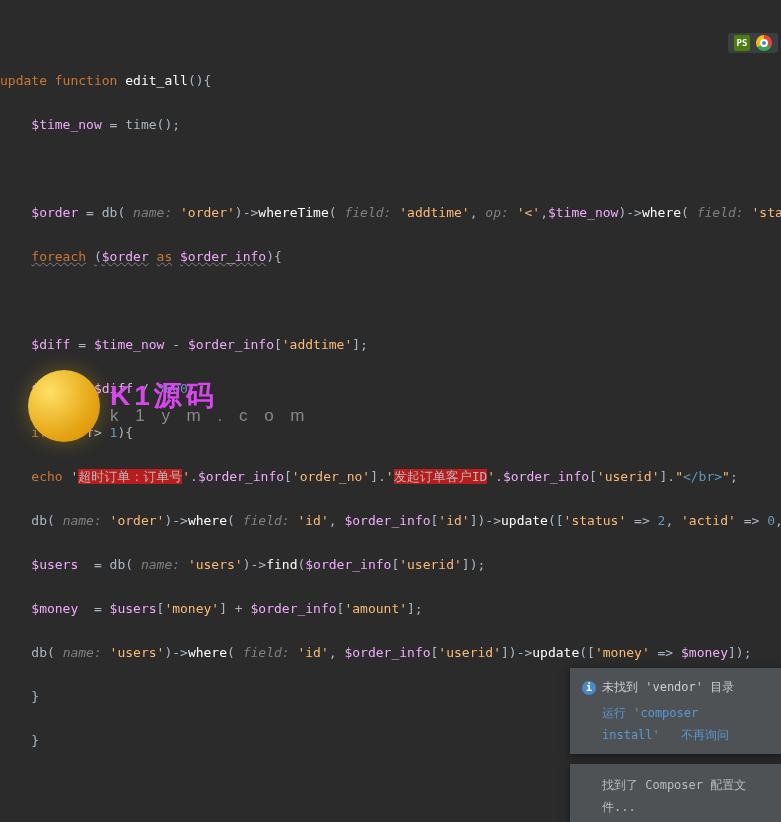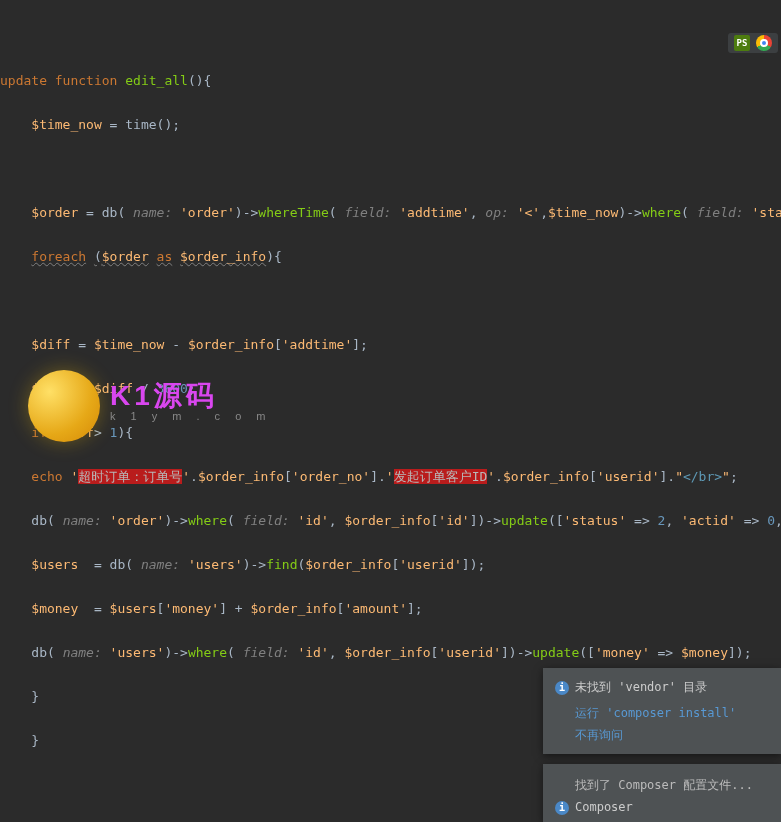--- a/index.html
+++ b/index.html
@@ -10,22 +10,22 @@
   line-height: 22px;
   color: #a9b7c6;
   width: 781px;
   height: 822px;
   overflow: hidden;
   position: relative;
 }
 .editor { padding: 4px 0 4px 0; white-space: pre; }
 .line { height: 22px; padding-left: 0; }
 .k-orange { color: #cc7832; }
-.k-purple { color: #fdba74; }
-.k-yellow { color: #84cc16; }
+.k-purple { color: #f0abfc; }
+.k-yellow { color: #ffffff; }
 .k-green { color: #fdba74; }
 .k-cyan { color: #5e99b5; }
 .k-blue { color: #6897bb; }
 .k-gray { color: #808080; font-style: italic; }
 .k-str-bg { background: #b91c1c; color: #b8b8b8; }
 .k-default { color: #a9b7c6; }
 .underline { text-decoration: underline wavy #808080; text-decoration-thickness: 1px; }
 .pill {
   position: absolute;
   top: 33px; right: 3px;
@@ -50,29 +50,29 @@
   color: #999; font-family: Arial;
   pointer-events: none;
 }
 .wm-circle {
   width: 72px; height: 72px; border-radius: 50%;
   background: radial-gradient(circle at 30% 30%, #ffe066, #e6a817 60%, #d48806);
   margin-right: 10px;
   box-shadow: 0 0 20px rgba(255,200,0,0.3);
 }
 .wm-text-main { color: #d946ef; font-weight: bold; letter-spacing: 4px; }
-.wm-text-sub { font-size: 11px; color: #888; letter-spacing: 6px; margin-top:-2px;}
+.wm-text-sub { font-size: 17px; color: #888; letter-spacing: 6px; margin-top:-2px;}
 .notif {
   position: absolute;
   right: 0;
   background: #4e5254;
   padding: 8px 12px;
   font-size: 12px;
   color: #bbb;
-  width: 238px;
+  width: 211px;
   box-shadow: 0 2px 8px rgba(0,0,0,0.5);
 }
 .notif1 { bottom: 68px; }
 .notif2 { bottom: 0; height:58px; }
 .notif .info-icon {
   display: inline-block;
   width: 14px; height: 14px;
   background: #4a88c7;
   border-radius: 50%;
   color: #fff; font-size: 10px; font-weight: bold;

